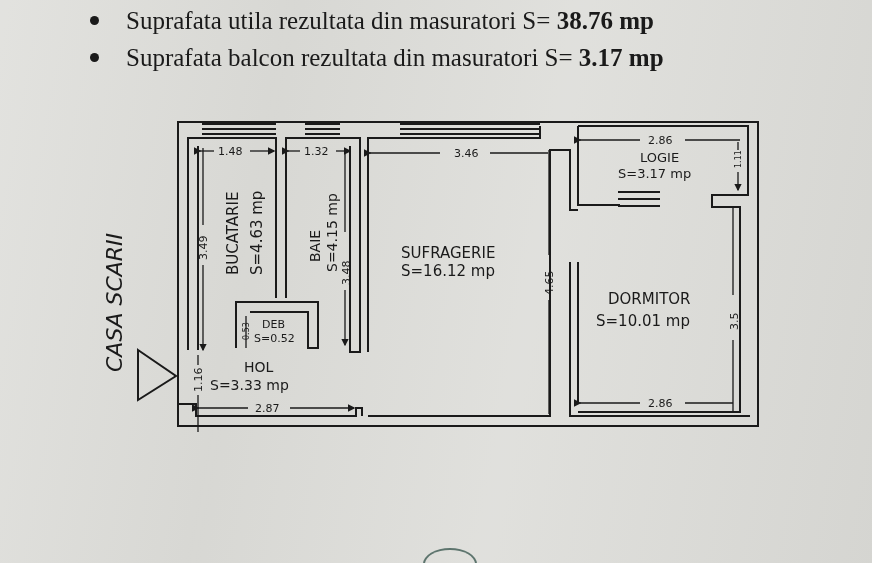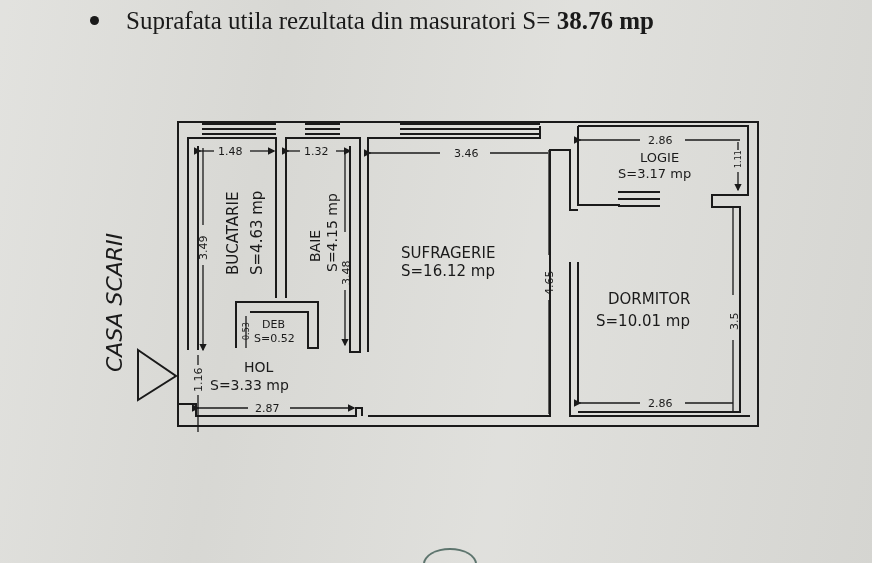--- a/index.html
+++ b/index.html
@@ -22,20 +22,24 @@
   .hand { font-family: "DejaVu Sans", sans-serif; }
   .emblem { position: absolute; left: 423px; top: 548px; width: 50px; height: 30px; border: 2px solid #3d5a52; border-radius: 50%; border-bottom: none; opacity: 0.8; }
 </style>
 </head>
 <body>
 
 <ul class="summary">
   <li>
     <span class="bullet"></span>
     <span>Suprafata utila rezultata din masuratori S= </span><b>38.76 mp</b>
+  </li>
+  <li>
+    <span class="bullet"></span>
+    <span>Suprafata balcon rezultata din masuratori S= </span><b>3.17 mp</b>
   </li>
 </ul>
 
 <svg class="plan" width="872" height="563" viewBox="0 0 872 563">
   <defs>
     <marker id="arr" markerWidth="6" markerHeight="6" refX="5" refY="3" orient="auto">
       <path d="M0,0 L6,3 L0,6 z" fill="#1a1a1a"></path>
     </marker>
   </defs>
   <g stroke="#1a1a1a" stroke-width="2" fill="none">

